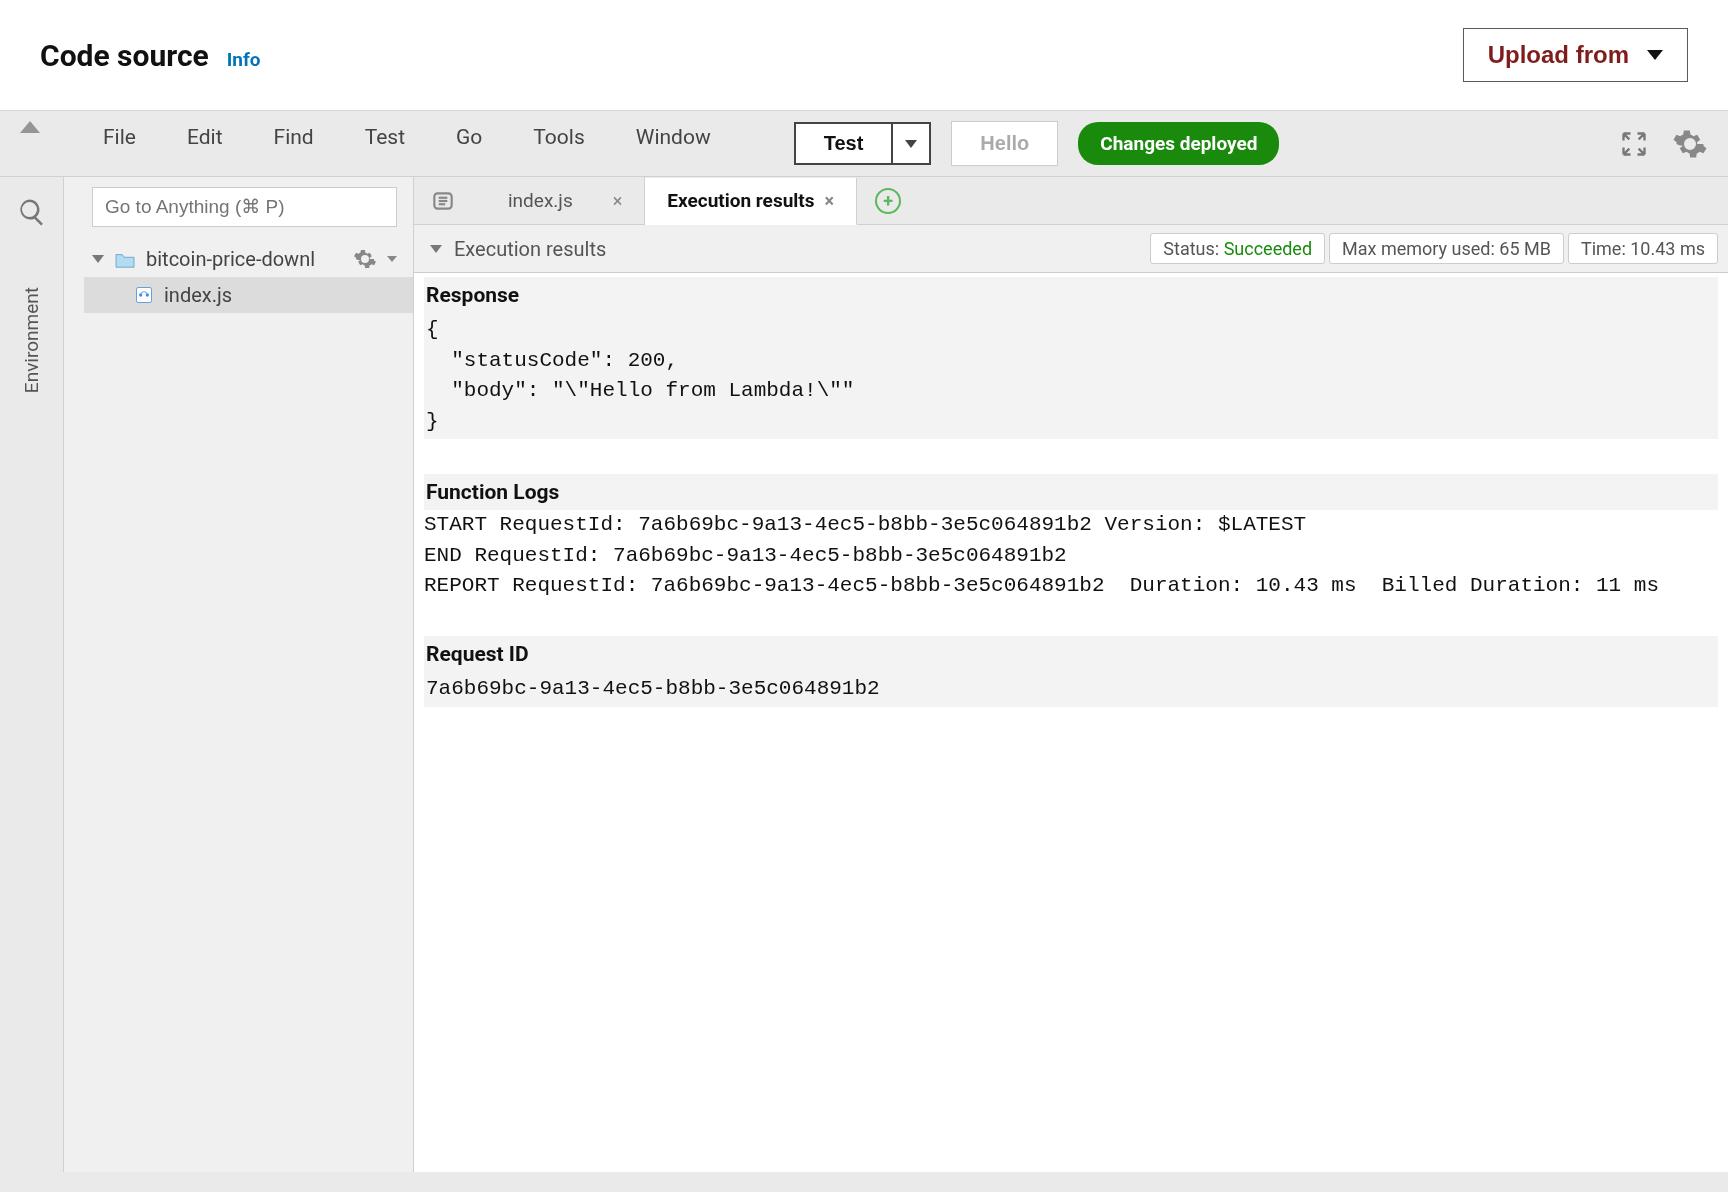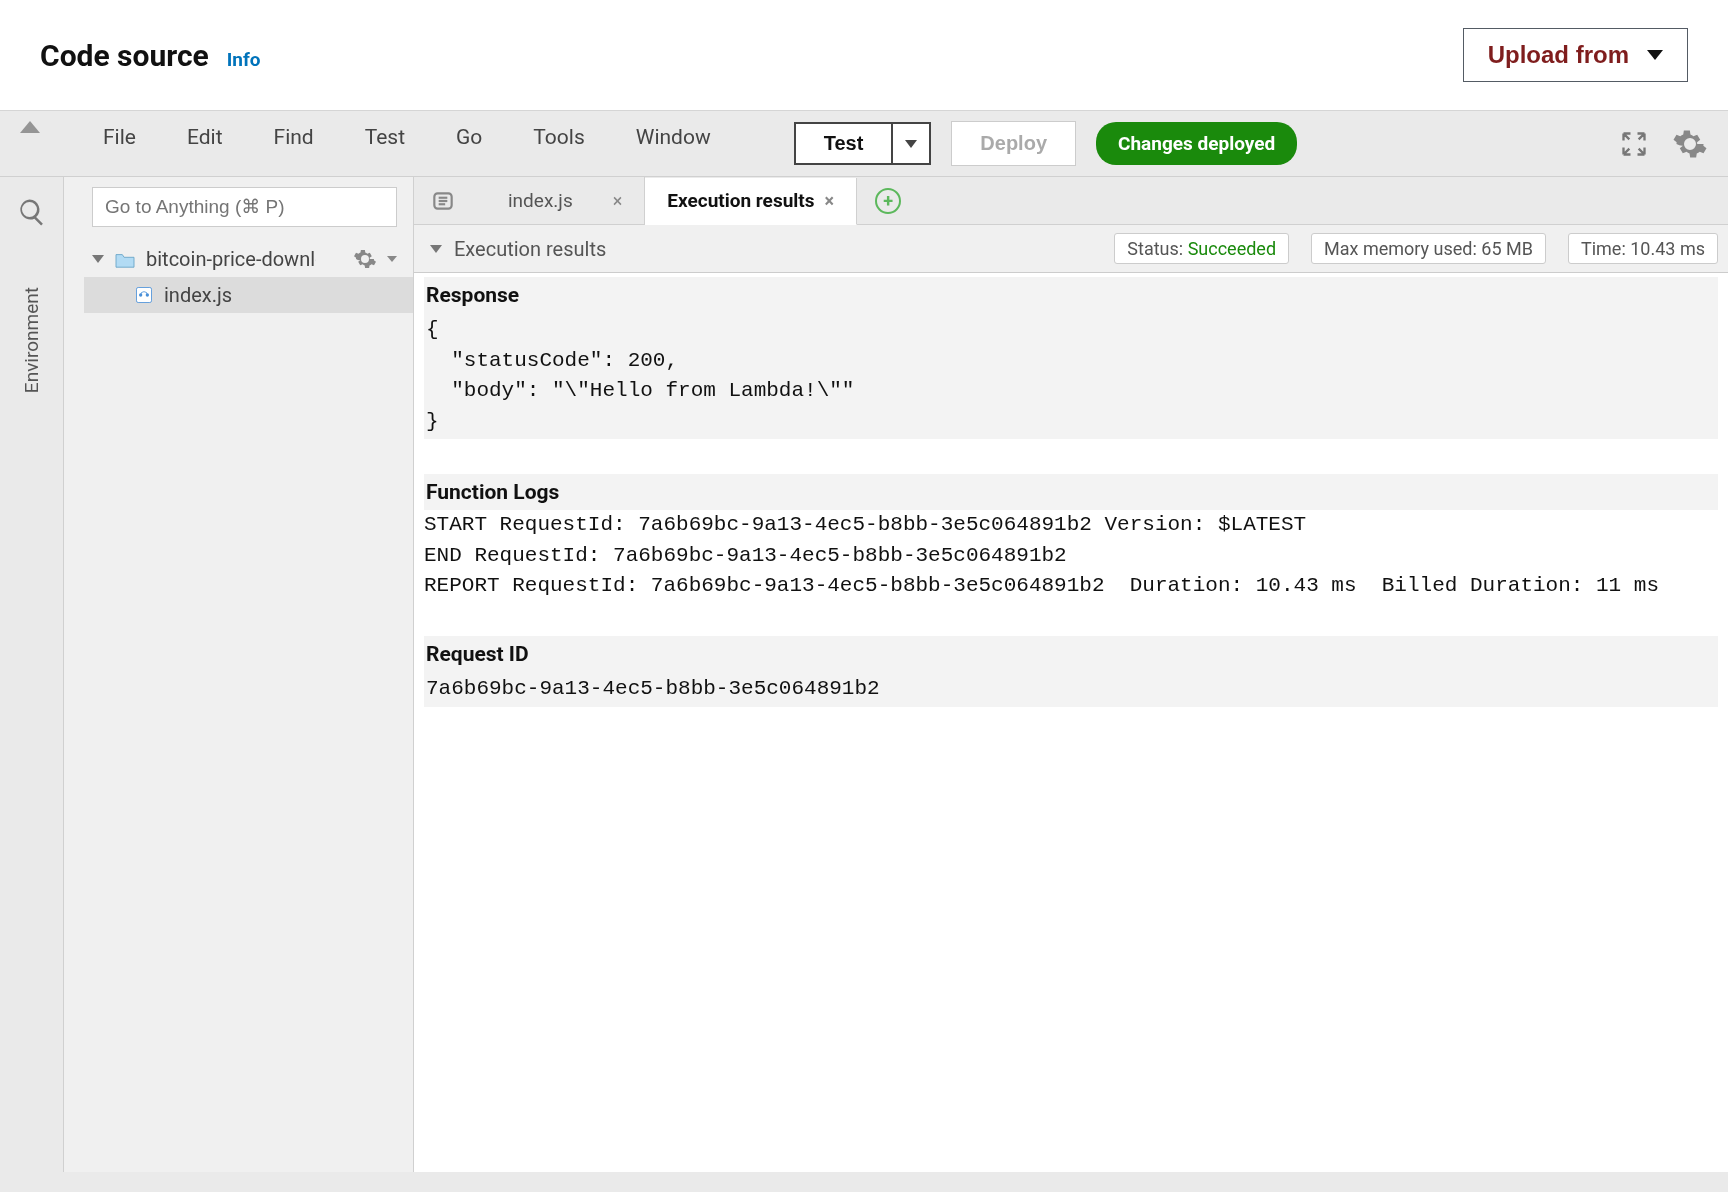--- a/index.html
+++ b/index.html
@@ -316,21 +316,21 @@
       color: #555;
     }
     .results-caret {
       width: 0; height: 0;
       border-left: 6px solid transparent;
       border-right: 6px solid transparent;
       border-top: 8px solid #777;
     }
     .results-header-right {
       display: flex;
-      gap: 22px;
+      gap: 4px;
     }
     .pill {
       border: 1px solid #ccc;
       background: #fff;
       padding: 4px 12px;
       font-size: 18px;
       color: #555;
       border-radius: 3px;
     }
     .pill .success { color: #1a8a0c; }
@@ -385,21 +385,21 @@
       <span class="menu-item">Go</span>
       <span class="menu-item">Tools</span>
       <span class="menu-item">Window</span>
       <div class="toolbar-buttons">
         <div class="test-group">
           <button class="test-btn">Test</button>
           <button class="test-dropdown">
             <span class="small-caret"></span>
           </button>
         </div>
-        <button class="deploy-btn">Deploy</button>
+        <button class="deploy-btn">Hello</button>
         <span class="status-badge">Changes deployed</span>
       </div>
     </div>
     <div class="toolbar-right">
       <span class="fullscreen-icon">
         <svg viewBox="0 0 24 24">
             <path d="M3 3 L9 3 M3 3 L3 9 M3 3 L8 8 M21 3 L15 3 M21 3 L21 9 M21 3 L16 8 M3 21 L9 21 M3 21 L3 15 M3 21 L8 16 M21 21 L15 21 M21 21 L21 15 M21 21 L16 16" stroke="#777" stroke-width="2" fill="none"></path>
           </svg>
       </span>
       <span class="gear-icon">

